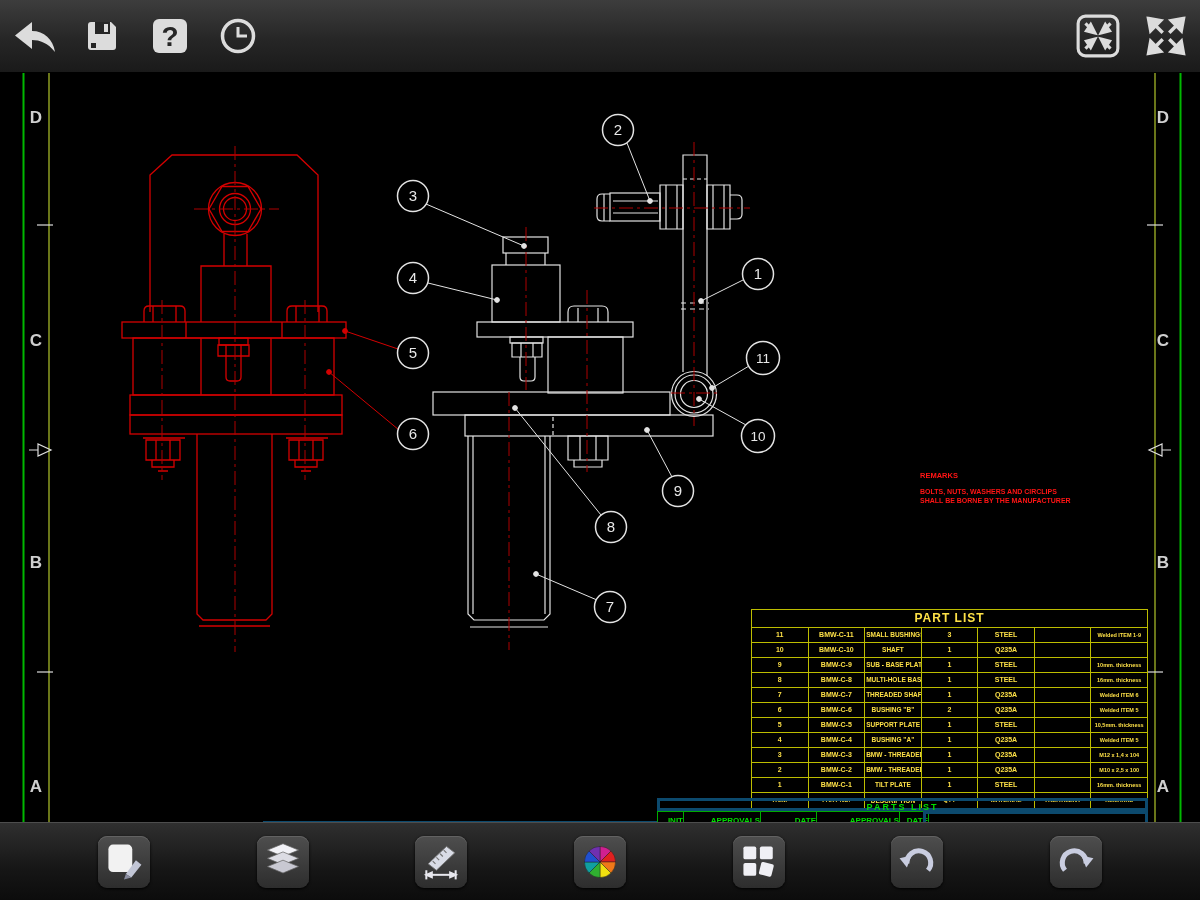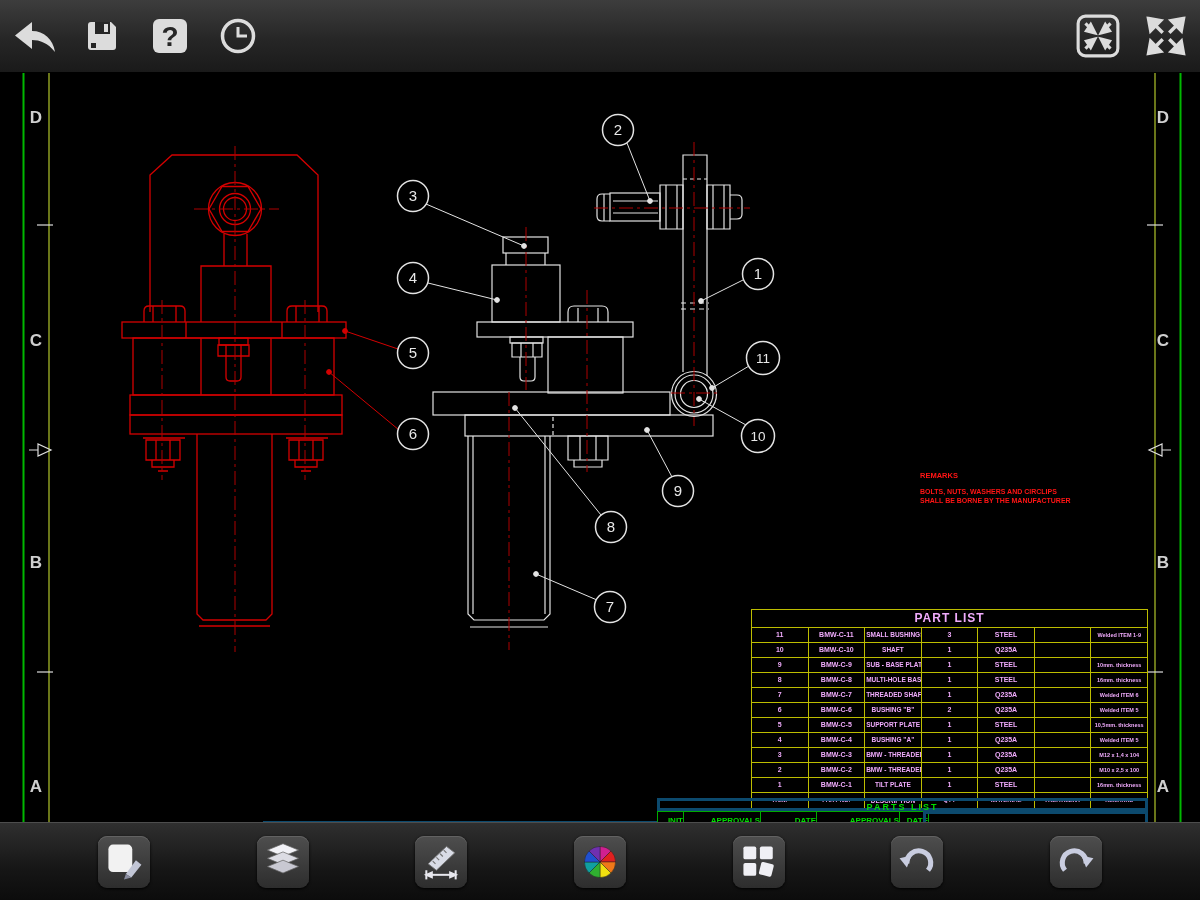--- a/index.html
+++ b/index.html
@@ -20,21 +20,21 @@
     background:linear-gradient(180deg,#4e4e4e,#2d2d2d);
     box-shadow:inset 0 1px 0 #626262,0 1px 3px #000;
     display:flex;align-items:center;justify-content:center;}
 
   
   .canvas{position:absolute;left:0;top:72px;width:1200px;height:750px;background:#000;overflow:hidden;}
   .canvas svg{position:absolute;left:0;top:0;}
 
   
   .partlist{position:absolute;left:751px;top:537px;width:397px;border-collapse:collapse;
-    color:#f0abfc;table-layout:fixed;}
+    color:#fde047;table-layout:fixed;}
   .partlist td{border:1px solid #bdbd00;font-size:7px;font-weight:bold;text-align:center;
     height:14px;padding:0 1px;overflow:hidden;white-space:nowrap;line-height:14px;}
   .partlist .title-row td{font-size:12px;height:17px;line-height:17px;letter-spacing:1px;}
   .partlist td.c6{font-size:5.5px;}
   .partlist td.c2{font-size:6.5px;}
   .partlist tfoot td{font-size:6px;height:15px;line-height:15px;}
   .c0{width:26px;}.c1{width:63px;}.c2{width:124px;}.c3{width:22px;}
   .c4{width:42px;}.c5{width:69px;}.c6{width:45px;}
   .gbox{position:absolute;border:3px solid #0c4a6e;box-sizing:border-box;color:#00dd00;}
   .plbar{left:657px;top:726px;width:491px;height:13px;font-size:9px;font-weight:bold;

